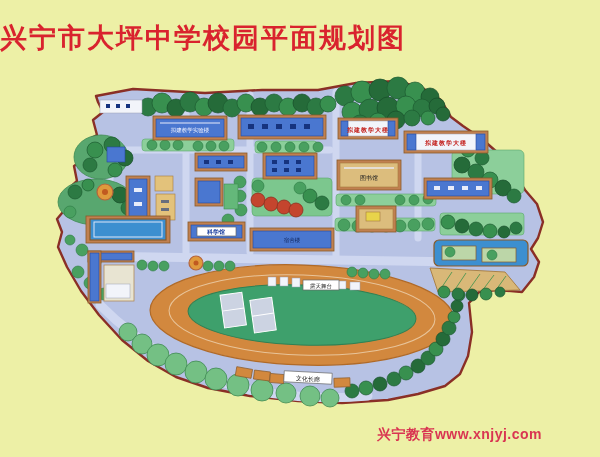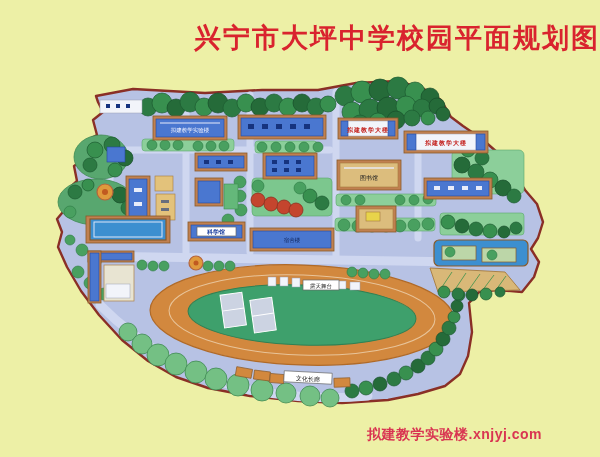--- a/index.html
+++ b/index.html
@@ -2,21 +2,21 @@
 <html><head>
 <meta charset="utf-8">
 <style>
   html,body{margin:0;padding:0;}
   .page{
     position:relative;width:600px;height:457px;overflow:hidden;
     background:#edf0a6;
     font-family:"Liberation Sans","DejaVu Sans",sans-serif;
   }
   .title{
-    position:absolute;top:20px;left:0;width:600px;text-align:right;
+    position:absolute;top:20px;left:0;width:600px;text-align:left;
     font-size:27px;font-weight:bold;color:#d9232e;letter-spacing:2px;margin:0;
   }
   .footer{
     position:absolute;top:426px;right:58px;
     font-size:14px;font-weight:bold;color:#d93552;letter-spacing:.5px;
   }
   svg.map{position:absolute;left:0;top:0;}
   
   .paper{fill:#b7c2e4;stroke:#8a2f26;stroke-width:2.4;stroke-linejoin:round;}
   .road{stroke:#cfd7f0;stroke-width:7;fill:none;stroke-linecap:round;}
@@ -430,14 +430,14 @@
     <g>
       <rect class="corr" x="236" y="368" width="16" height="9" transform="rotate(10 244 372)"></rect>
       <rect class="corr" x="254" y="371" width="16" height="9" transform="rotate(7 262 375)"></rect>
       <rect class="corr" x="270" y="374" width="14" height="9" transform="rotate(5 277 378)"></rect>
       <rect class="corr" x="334" y="378" width="16" height="9" transform="rotate(-2 342 382)"></rect>
       <rect class="lblbox" x="284" y="372" width="48" height="11" transform="rotate(3 308 377)"></rect>
       <text class="lbl-dark" x="308" y="381" transform="rotate(3 308 377)">文化长廊</text>
     </g>
   </svg>
 
-  <div class="footer">拟建教学实验楼.xnjyj.com</div>
+  <div class="footer">兴宁教育www.xnjyj.com</div>
 </div>
 
 </body></html>

